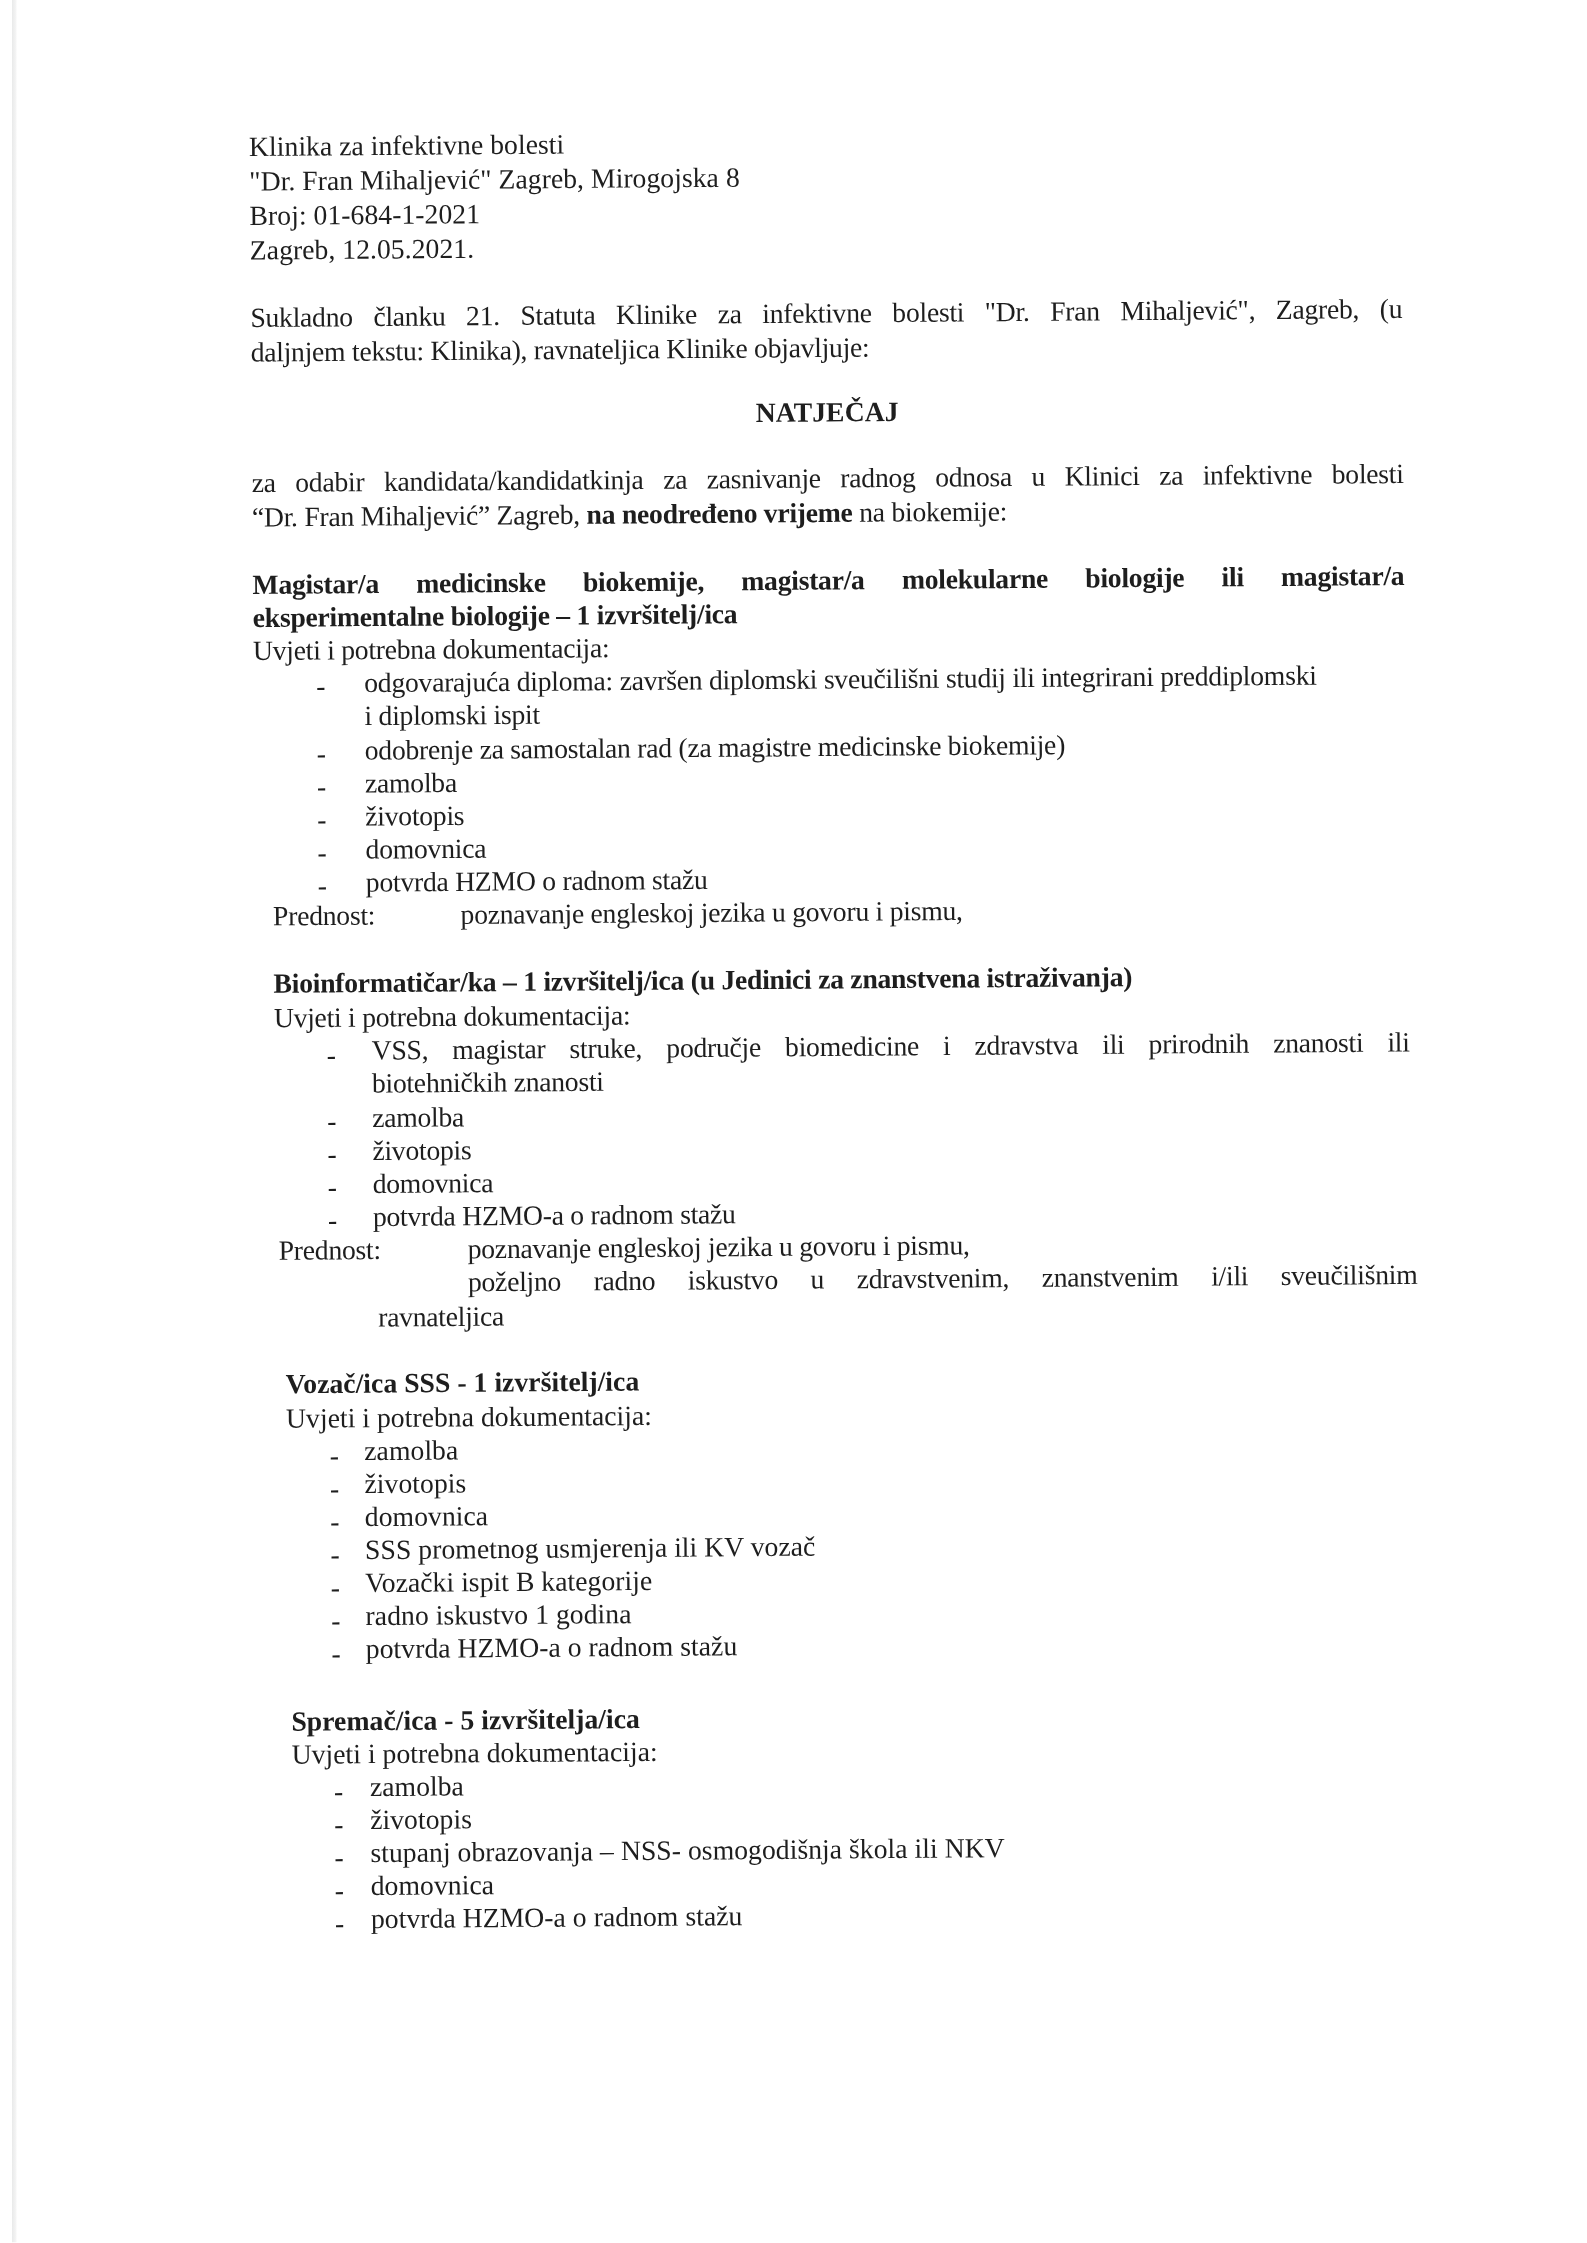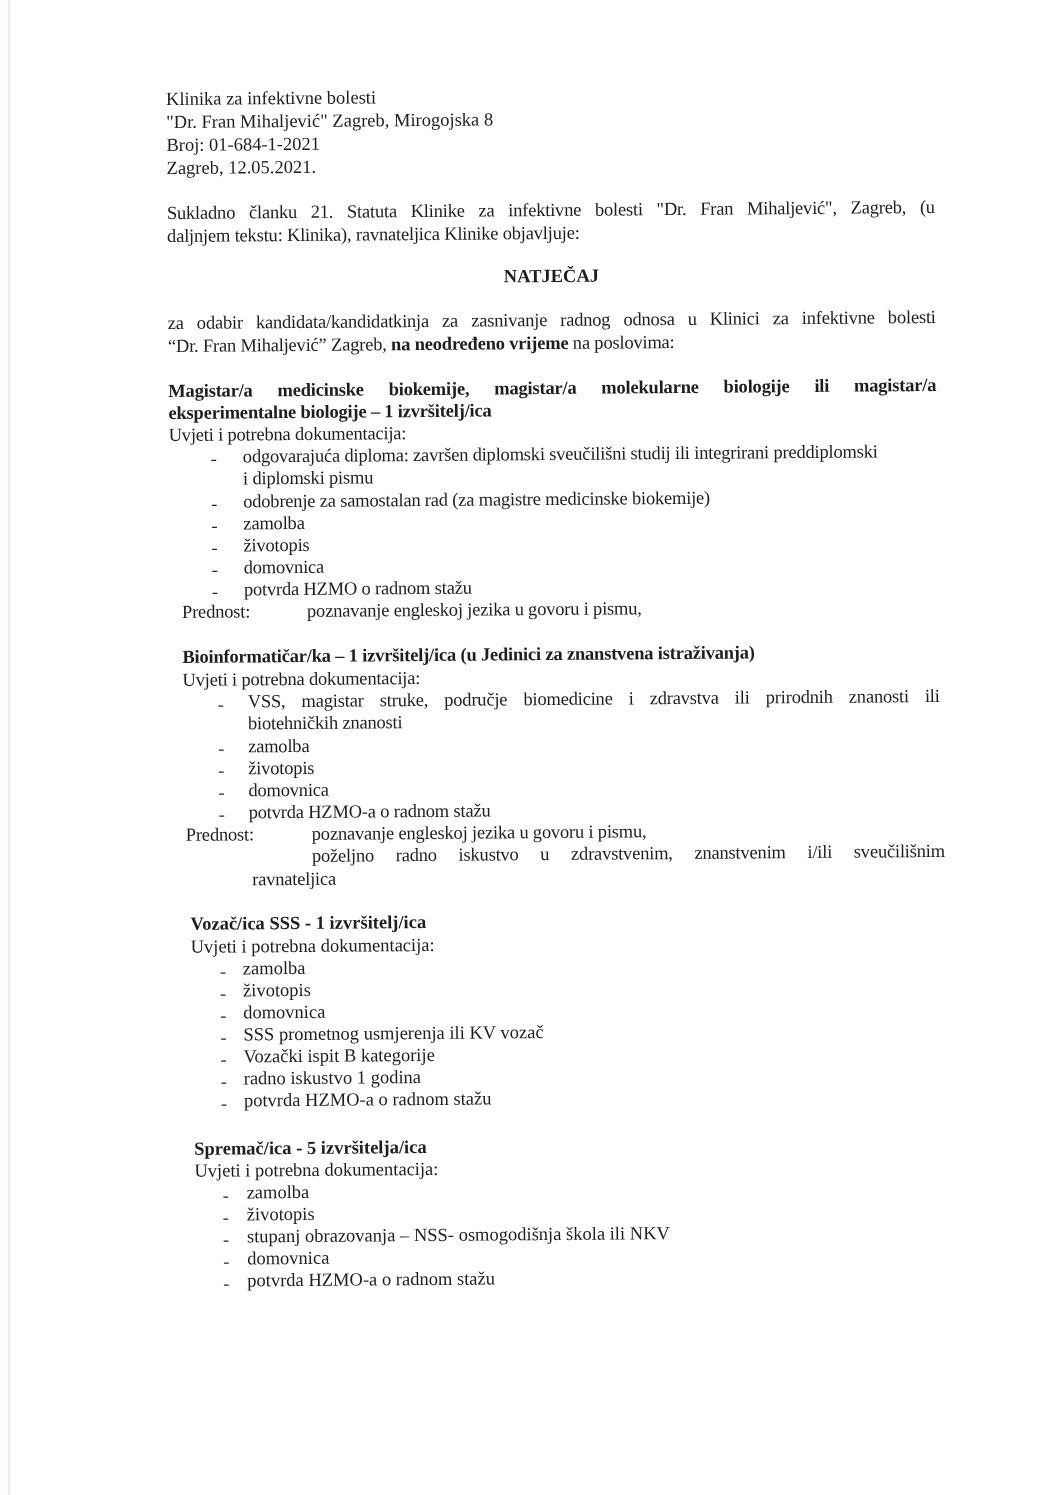--- a/index.html
+++ b/index.html
@@ -75,34 +75,34 @@
     </div>
     <div class="line cond" style="left:166px; top:225px;">daljnjem tekstu: Klinika), ravnateljica Klinike objavljuje:</div>
   </div>
 
   <div class="line bold center" style="left:166px; top:268px; width:768px;">NATJEČAJ</div>
 
   <div>
     <div class="line cond" style="left:166px; top:312px; width:768px;">
       <span class="justify">za odabir kandidata/kandidatkinja za zasnivanje radnog odnosa u Klinici za infektivne bolesti</span>
     </div>
-    <div class="line cond" style="left:166px; top:335px;"><span>“Dr. Fran Mihaljević” Zagreb, </span><span class="bold">na neodređeno vrijeme</span><span> na poslovima:</span></div>
+    <div class="line cond" style="left:166px; top:335px;"><span>“Dr. Fran Mihaljević” Zagreb, </span><span class="bold">na neodređeno vrijeme</span><span> na biokemije:</span></div>
   </div>
 
   <div>
     <div class="line bold cond" style="left:166px; top:380px; width:768px;">
       <span class="justify">Magistar/a medicinske biokemije,  magistar/a molekularne biologije ili magistar/a</span>
     </div>
     <div class="line bold cond" style="left:166px; top:402px;">eksperimentalne biologije – 1 izvršitelj/ica</div>
     <div class="line cond" style="left:166px; top:424px;">Uvjeti i potrebna dokumentacija:</div>
 
     <div>
       <span class="dash" style="left:208px; top:448px;">-</span>
       <div class="line cond" style="left:240px; top:446px;">odgovarajuća diploma: završen diplomski sveučilišni studij ili integrirani preddiplomski</div>
-      <div class="line cond" style="left:240px; top:468px;">i diplomski pismu</div>
+      <div class="line cond" style="left:240px; top:468px;">i diplomski ispit</div>
 
       <span class="dash" style="left:208px; top:493px;">-</span>
       <div class="line cond" style="left:240px; top:491px;">odobrenje za samostalan rad (za magistre medicinske biokemije)</div>
 
       <span class="dash" style="left:208px; top:515px;">-</span>
       <div class="line cond" style="left:240px; top:513px;">zamolba</div>
 
       <span class="dash" style="left:208px; top:537px;">-</span>
       <div class="line cond" style="left:240px; top:535px;">životopis</div>
 

